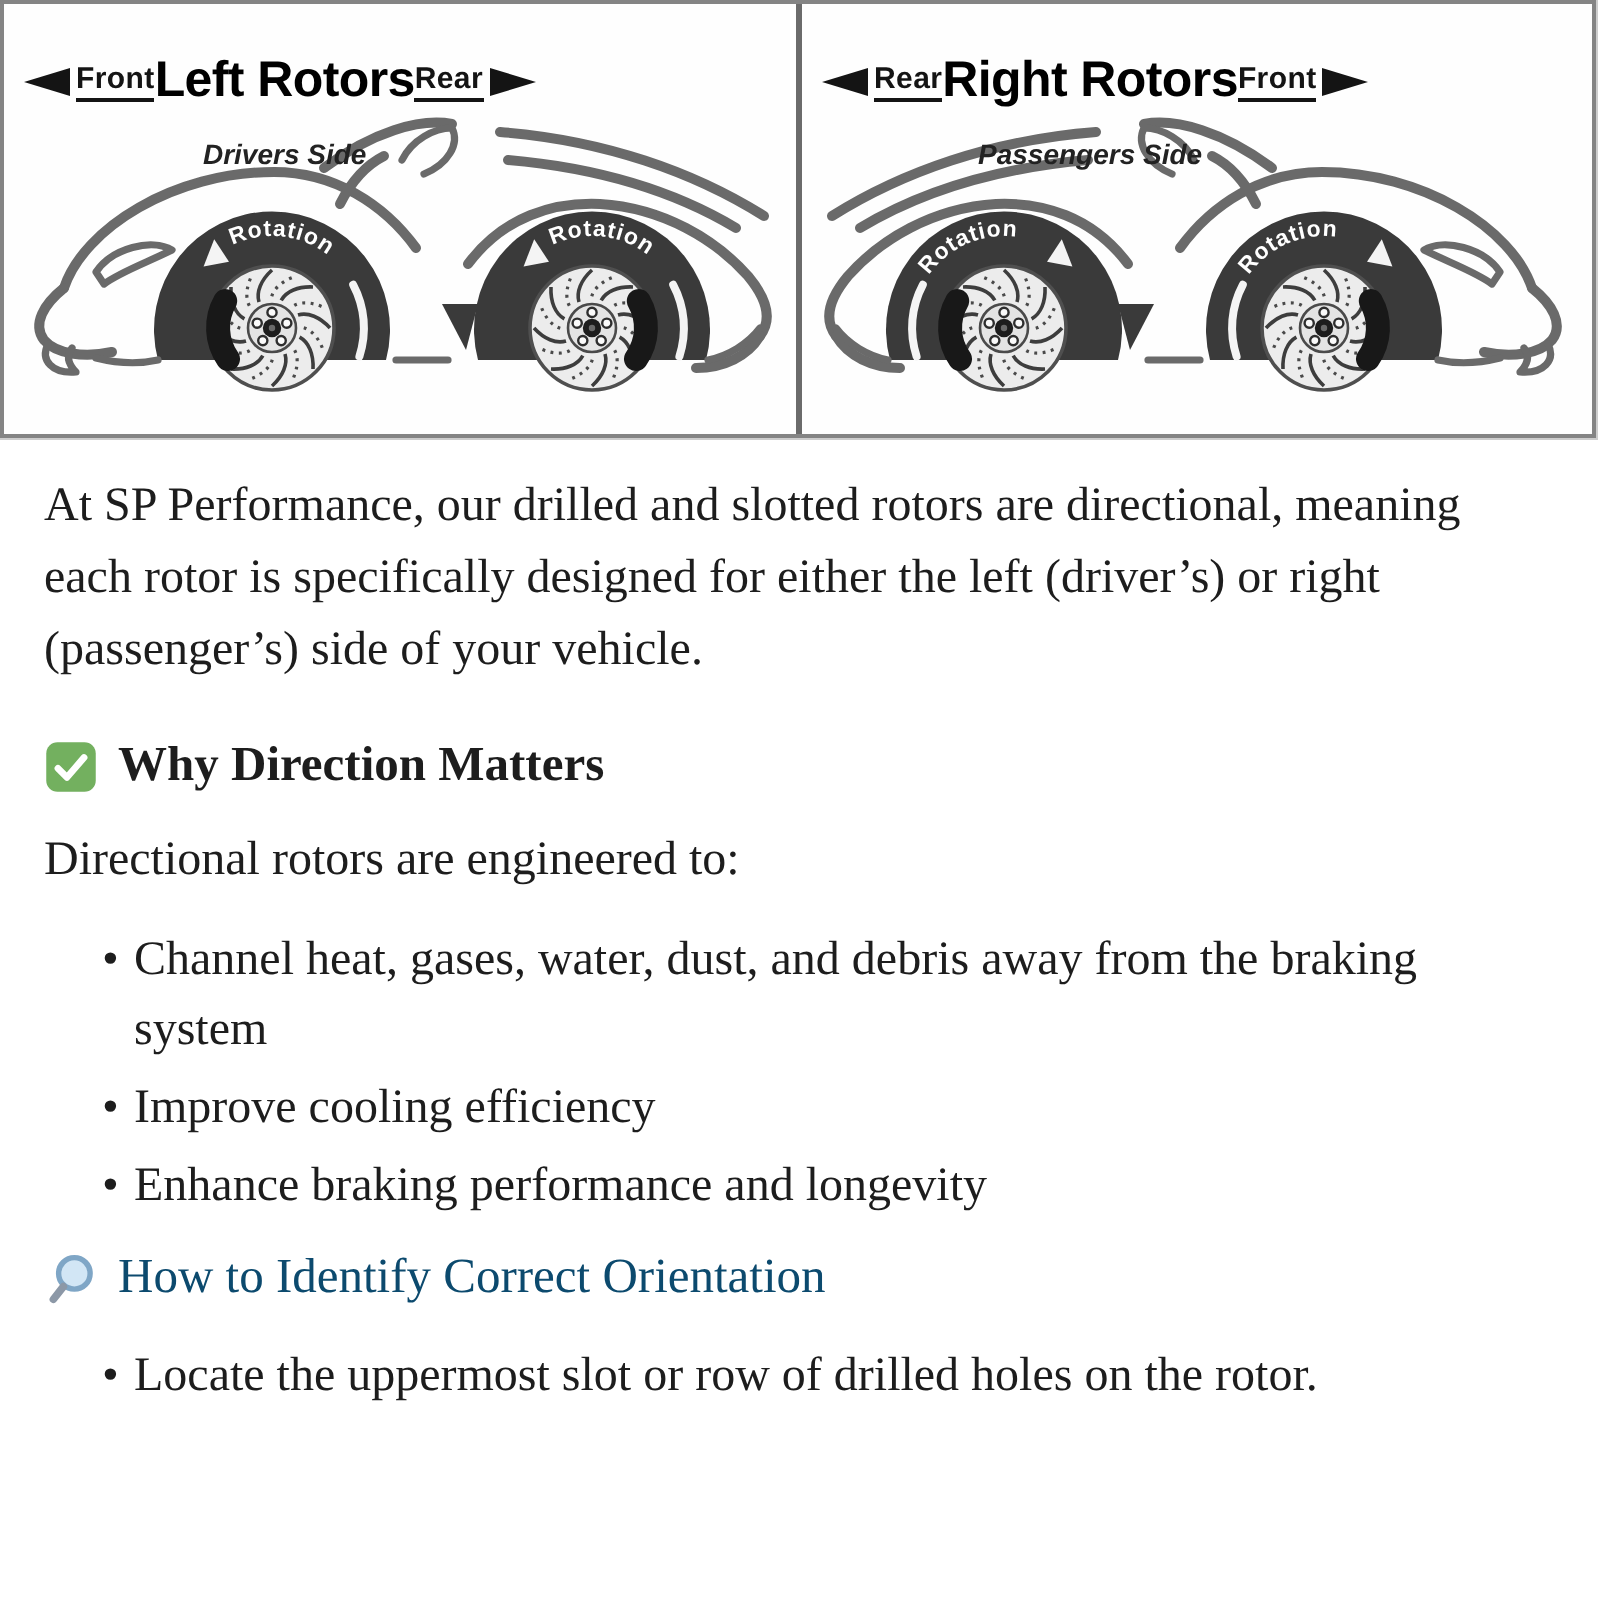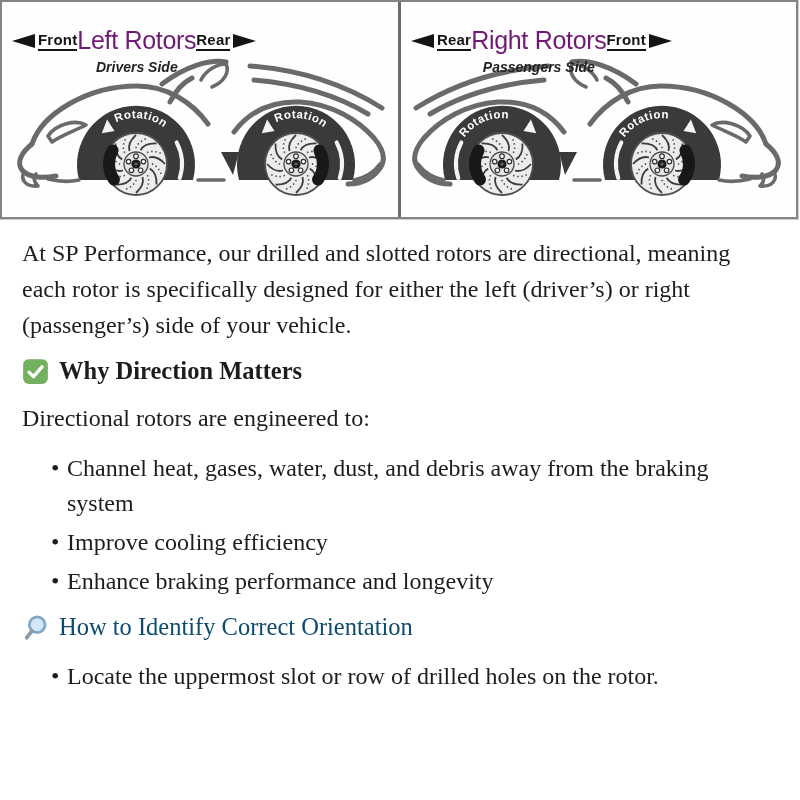--- a/index.html
+++ b/index.html
@@ -11,34 +11,34 @@
   .divider{position:absolute;left:396px;top:0;bottom:0;width:3px;background:#6b6b6b;}
   .panel-header{position:absolute;top:26px;display:flex;justify-content:flex-start;align-items:flex-start;font-family:"Liberation Sans",sans-serif;}
   .panel-header.ph-left{left:10px;width:376px;}
   .panel-header.ph-right{left:409px;width:376px;}
   .dir{display:flex;align-items:center;gap:3px;margin-top:4px;}
   .dir-label{font-weight:bold;font-size:15px;line-height:1.05;border-bottom:2.5px solid #141414;padding-bottom:1px;letter-spacing:.2px;color:#141414;}
   .tri{width:0;height:0;border-top:7px solid transparent;border-bottom:7px solid transparent;}
   .tri-left{border-right:23px solid #141414;}
   .tri-right{border-left:23px solid #141414;}
   .panel-title-block{text-align:center;margin-top:0;}
-  .panel-title{font-weight:normal;font-size:25px;line-height:1.02;letter-spacing:-.3px;color:#701a75;}
-  .panel-subtitle{font-weight:bold;font-style:italic;font-size:14px;margin-top:5px;color:#222;}
+  .panel-title{font-weight:bold;font-size:25px;line-height:1.02;letter-spacing:-.3px;color:#000000;}
+  .panel-subtitle{font-weight:bold;font-style:italic;font-size:14px;margin-top:15px;color:#222;}
 
   .sketch{stroke:#6a6a6a;fill:none;stroke-linecap:round;stroke-linejoin:round;}
   .caliper{stroke:#181818;stroke-width:12;fill:none;stroke-linecap:round;}
   .rot-arc{stroke:#f4f4f4;stroke-width:4;fill:none;stroke-linecap:round;}
   .rot-head{fill:#f4f4f4;}
   text.rot{font-family:"Liberation Sans",sans-serif;font-size:11.5px;font-weight:bold;fill:#ffffff;letter-spacing:.5px;}
 
   
   .content{padding:0 30px 0 22px;}
   p.intro{font-size:24px;line-height:36px;margin:16px 0 0;max-width:742px;}
   .h-row{display:flex;align-items:center;gap:10px;}
-  .h-why{margin-top:14px;}
+  .h-why{margin-top:26px;}
   .h-why .h-text{font-size:24.5px;font-weight:bold;}
   .h-identify{margin-top:14px;}
   .h-identify .h-text{font-size:24.5px;font-weight:normal;color:#0c4a6e;}
   .emoji{width:27px;height:27px;flex:0 0 auto;display:block;}
   p.lead{font-size:24px;line-height:30px;margin:18px 0 0;}
   ul.blist{list-style:none;margin:18px 0 0;padding:0 0 0 31px;}
   ul.blist li{position:relative;font-size:24px;line-height:35px;padding-left:14px;margin:0 0 4px;max-width:700px;}
   ul.blist li::before{content:"\2022";position:absolute;left:-2px;top:0;font-size:24px;color:#1d1d1d;}
 </style>
 </head>

